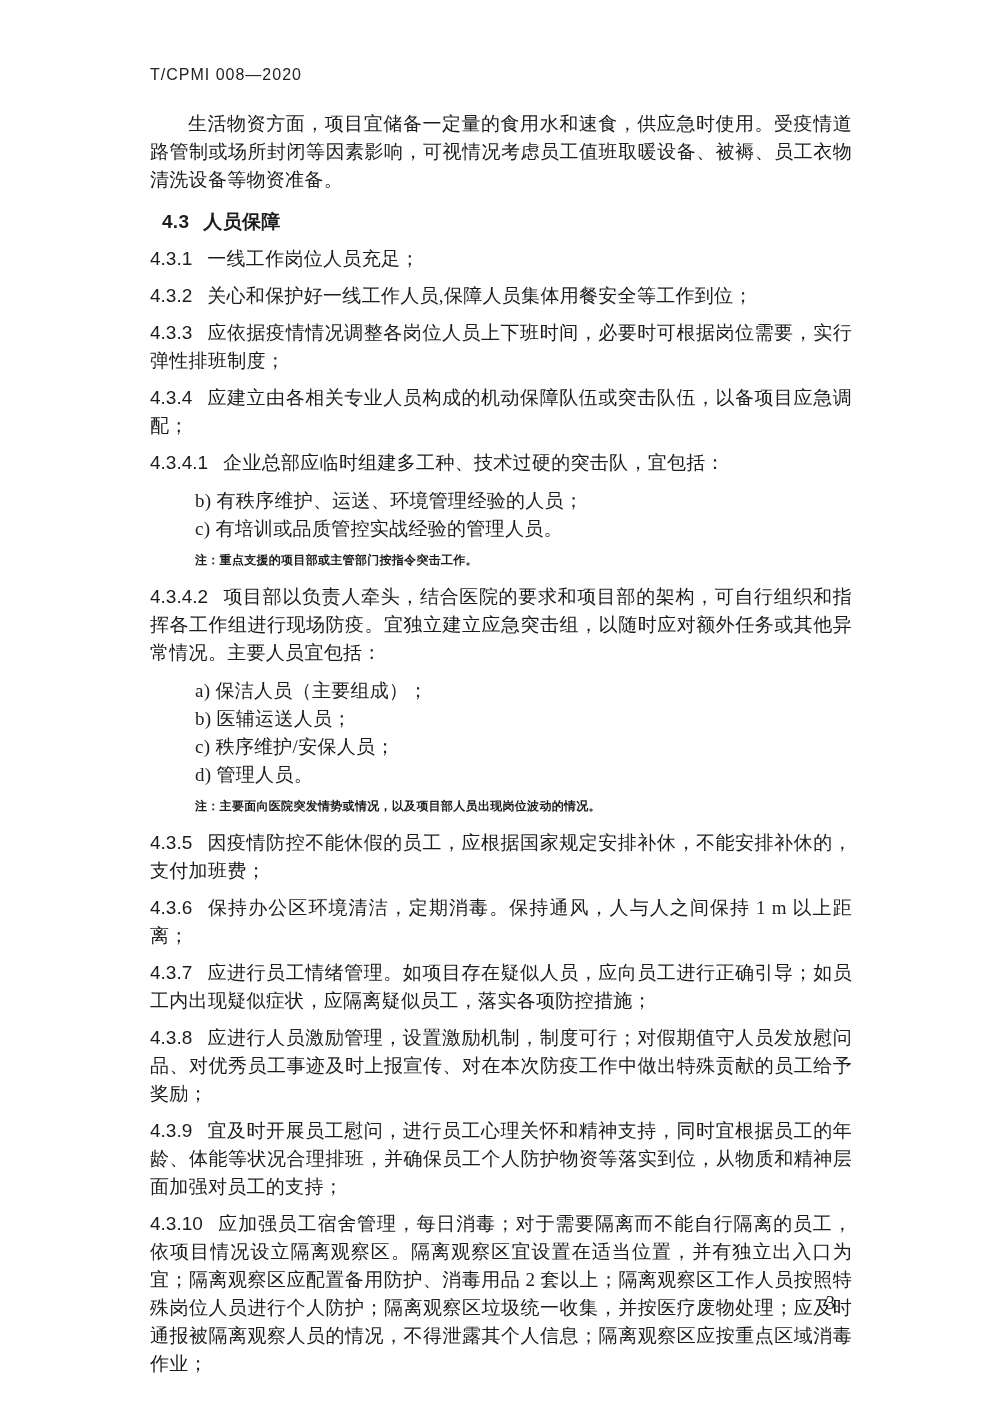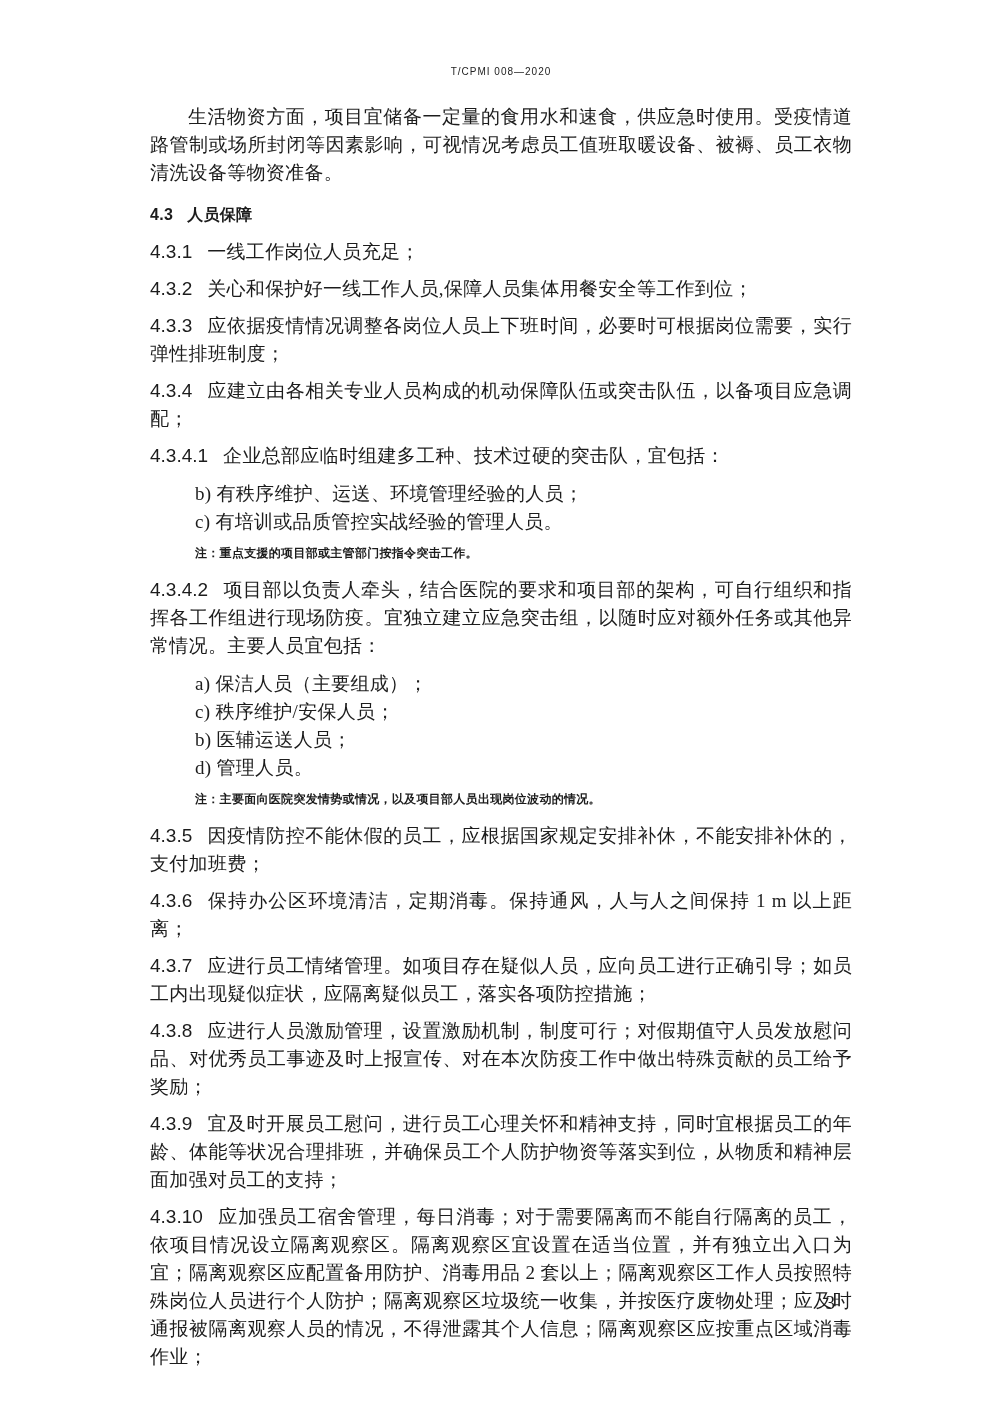--- a/index.html
+++ b/index.html
@@ -9,42 +9,42 @@
     height:1415px;
     background:#ffffff;
     color:#1c1c1c;
     font-family:"Liberation Serif","DejaVu Serif",serif;
     overflow:hidden;
     box-sizing:border-box;
     padding-top:66px;
   }
   .header{
     margin:0 148px 0 150px;
-    text-align:center;
+    text-align:left;
     font-family:"Liberation Sans","DejaVu Sans",sans-serif;
-    font-size:10px;
+    font-size:16px;
     letter-spacing:1px;
     color:#222;
   }
   .content{
     margin:0 148px 0 150px;
     font-size:19px;
     line-height:28px;
     letter-spacing:0.3px;
     text-align:justify;
   }
   .intro{
     margin:26px 0 0 0;
     text-indent:2em;
   }
   .sec{
-    margin:14px 0 0 0;
+    margin:14px 0 0 12px;
     font-family:"Liberation Sans","DejaVu Sans",sans-serif;
     font-weight:bold;
-    font-size:16px;
+    font-size:19px;
     line-height:28px;
   }
   .sec .num{margin-right:14px;}
   .clause{margin:9px 0 0 0;}
   .cnum{
     font-family:"Liberation Sans","DejaVu Sans",sans-serif;
     letter-spacing:0;
     margin-right:15px;
     white-space:nowrap;
   }
@@ -95,22 +95,22 @@
     <p class="clause"><span class="cnum">4.3.4.1</span><span>企业总部应临时组建多工种、技术过硬的突击队，宜包括：</span></p>
     <ul class="sublist">
       <li>b) 有秩序维护、运送、环境管理经验的人员；</li>
       <li>c) 有培训或品质管控实战经验的管理人员。</li>
     </ul>
     <p class="note">注：重点支援的项目部或主管部门按指令突击工作。</p>
 
     <p class="clause"><span class="cnum">4.3.4.2</span><span>项目部以负责人牵头，结合医院的要求和项目部的架构，可自行组织和指挥各工作组进行现场防疫。宜独立建立应急突击组，以随时应对额外任务或其他异常情况。主要人员宜包括：</span></p>
     <ul class="sublist">
       <li>a) 保洁人员（主要组成）；</li>
+      <li>b) 医辅运送人员；</li>
       <li>c) 秩序维护/安保人员；</li>
-      <li>b) 医辅运送人员；</li>
       <li>d) 管理人员。</li>
     </ul>
     <p class="note">注：主要面向医院突发情势或情况，以及项目部人员出现岗位波动的情况。</p>
 
     <p class="clause"><span class="cnum">4.3.5</span><span>因疫情防控不能休假的员工，应根据国家规定安排补休，不能安排补休的，支付加班费；</span></p>
 
     <p class="clause"><span class="cnum">4.3.6</span><span>保持办公区环境清洁，定期消毒。保持通风，人与人之间保持 1 m 以上距离；</span></p>
 
     <p class="clause"><span class="cnum">4.3.7</span><span>应进行员工情绪管理。如项目存在疑似人员，应向员工进行正确引导；如员工内出现疑似症状，应隔离疑似员工，落实各项防控措施；</span></p>
 

